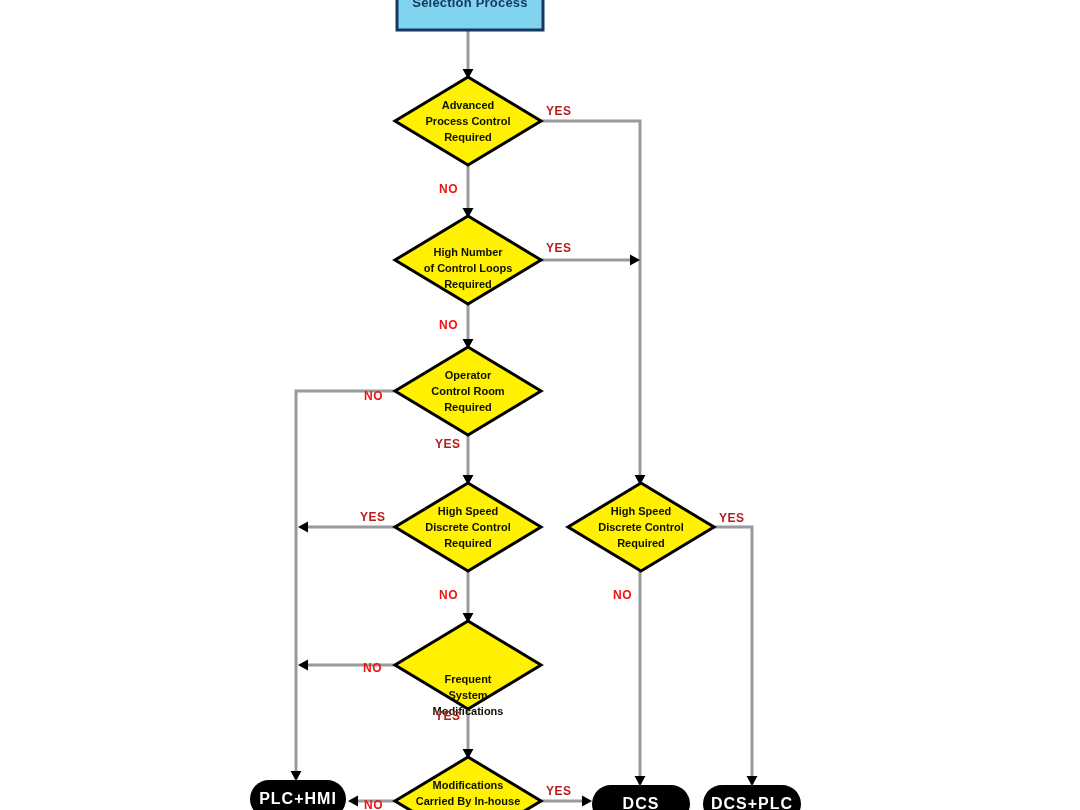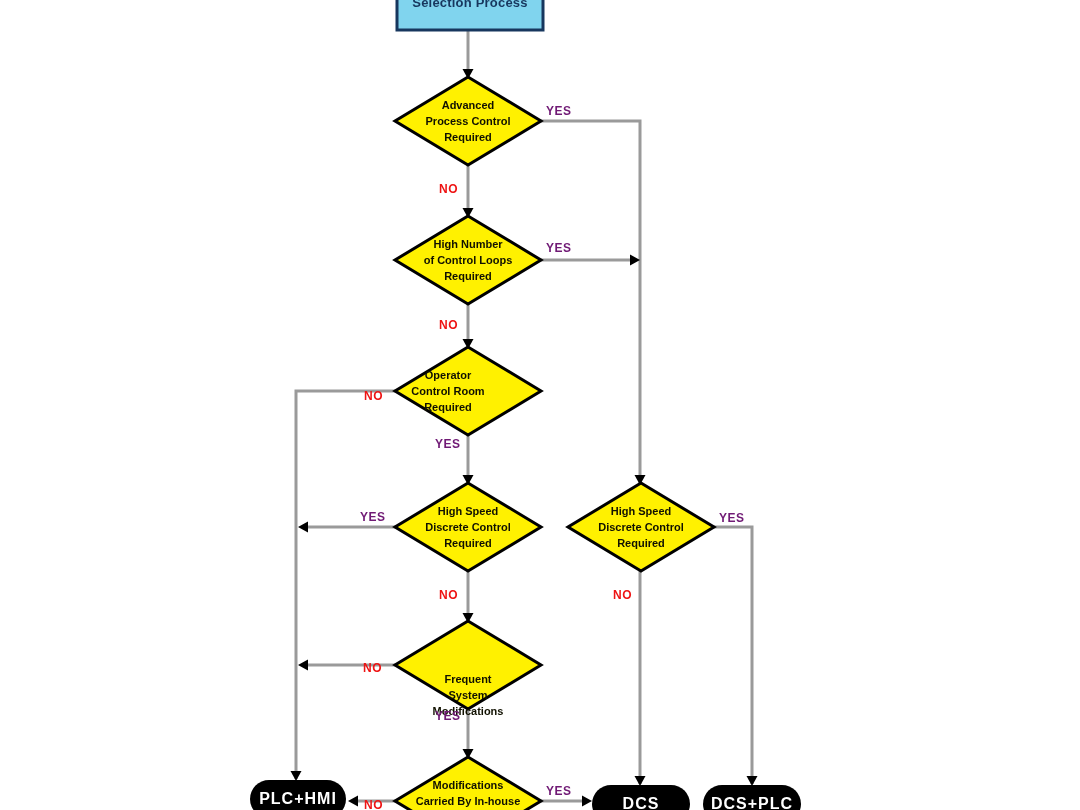--- a/index.html
+++ b/index.html
@@ -16,21 +16,21 @@
   .dec-label{
     width:146px;height:88px;font-size:11px;font-weight:bold;color:#111100;
     line-height:16px;white-space:pre-line;
   }
   .term-label{
     height:38px;font-size:16px;font-weight:bold;color:#ffffff;letter-spacing:1px;
   }
   .edge{
     position:absolute;font-size:12px;font-weight:bold;letter-spacing:.5px;
   }
-  .edge.yes{color:#701a75;}
+  .edge.yes{color:#b91c1c;}
   .edge.no{color:#EE1414;margin-top:16px;}
 </style>
 </head>
 <body>
 
 <div id="stage">
 
   <svg width="1080" height="810" viewBox="0 0 1080 810">
 
     <g stroke="#9A9A9A" stroke-width="3" fill="none">
@@ -82,24 +82,24 @@
       <polygon points="630,254.5 630,265.5 640,260"></polygon>
       <polygon points="582,795.5 582,806.5 592,801"></polygon>
     </g>
   </svg>
 
   <div class="lbl start-label">Selection Process</div>
 
   <div class="lbl dec-label" style="left:395px;top:77px">Advanced
 Process Control
 Required</div>
-  <div class="lbl dec-label" style="left:395px;top:216px">High Number
+  <div class="lbl dec-label" style="left:395px;top:224px">High Number
 of Control Loops
 Required</div>
-  <div class="lbl dec-label" style="left:375px;top:347px">Operator
+  <div class="lbl dec-label" style="left:395px;top:347px">Operator
 Control Room
 Required</div>
   <div class="lbl dec-label" style="left:395px;top:483px">High Speed
 Discrete Control
 Required</div>
   <div class="lbl dec-label" style="left:395px;top:651px">Frequent
 System
 Modifications</div>
   <div class="lbl dec-label" style="left:395px;top:757px">Modifications
 Carried By In-house

